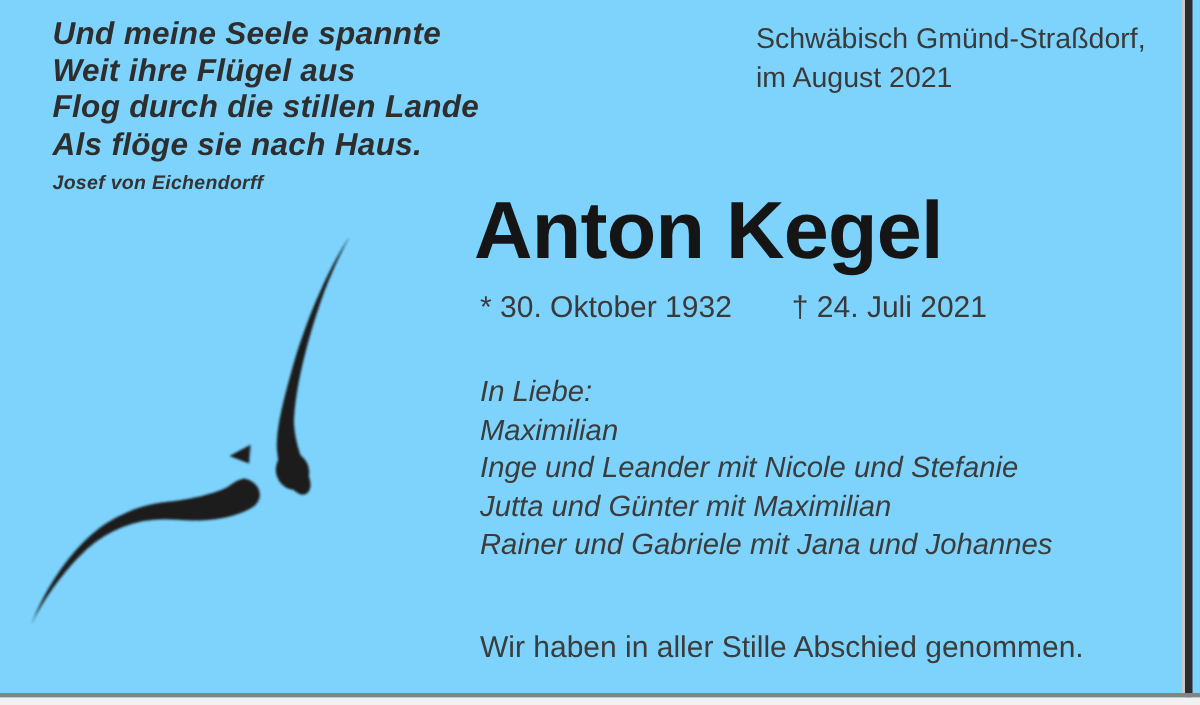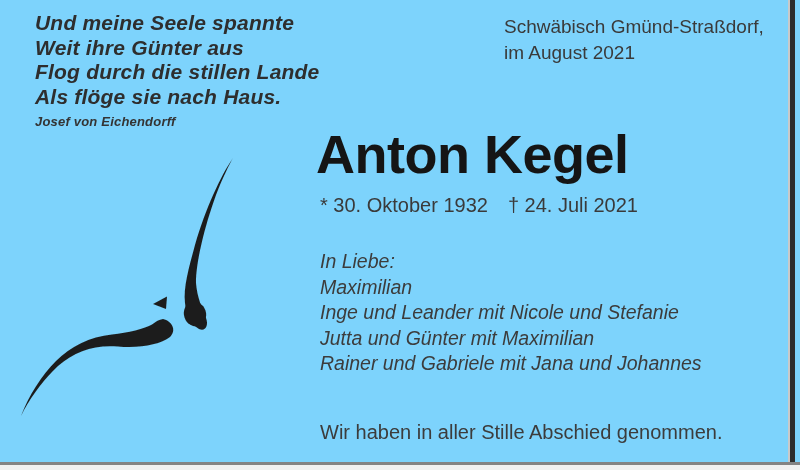--- a/index.html
+++ b/index.html
@@ -27,21 +27,21 @@
   
   .name {
     position:absolute; left:316px; top:125px;
     font-size:54px; line-height:58px; font-weight:600;
     color:#151515; letter-spacing:-0.5px; white-space:nowrap;
   }
   .dates {
     position:absolute; left:320px; top:194px;
     font-size:20px; color:#3a3a3a; white-space:nowrap;
   }
-  .dates .death { margin-left:20px; }
+  .dates .death { margin-left:40px; }
   
   .mourners {
     position:absolute; left:320px; top:249px;
     font-size:19.5px; line-height:25.6px; color:#3c3c3c; white-space:nowrap;font-style:italic;
   }
   
   .closing {
     position:absolute; left:320px; top:421px;
     font-size:20px; color:#3c3c3c; white-space:nowrap;
   }
@@ -53,21 +53,21 @@
   .edge-bottom      { position:absolute; left:0; top:462px; width:800px; height:3px; background:#848484; }
   .edge-bottom-strip{ position:absolute; left:0; top:465px; width:800px; height:5px; background:#f1f1f1; }
 </style>
 </head>
 <body>
 
 <div class="page">
 
   <div class="poem">
     <div>Und meine Seele spannte</div>
-    <div>Weit ihre Günter aus</div>
+    <div>Weit ihre Flügel aus</div>
     <div>Flog durch die stillen Lande</div>
     <div>Als flöge sie nach Haus.</div>
     <div class="poem-attr">Josef von Eichendorff</div>
   </div>
 
   <div class="dateline">
     <div>Schwäbisch Gmünd-Straßdorf,</div>
     <div>im August 2021</div>
   </div>
 

